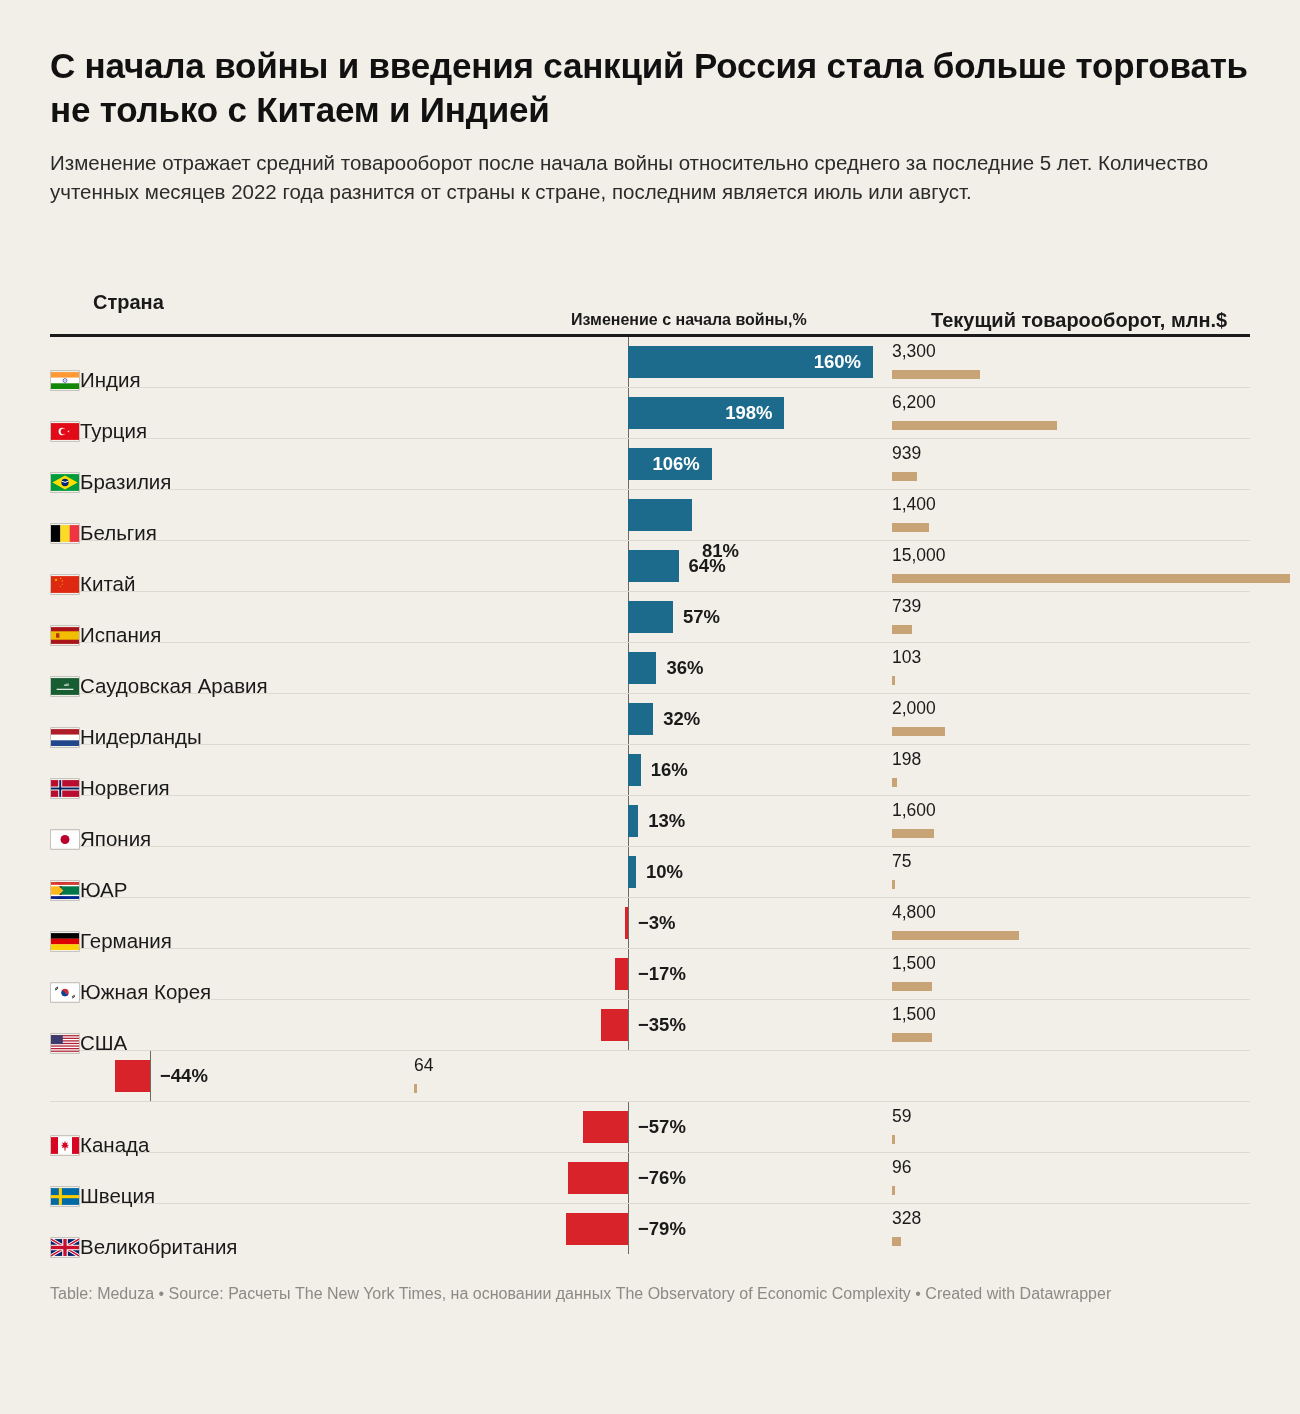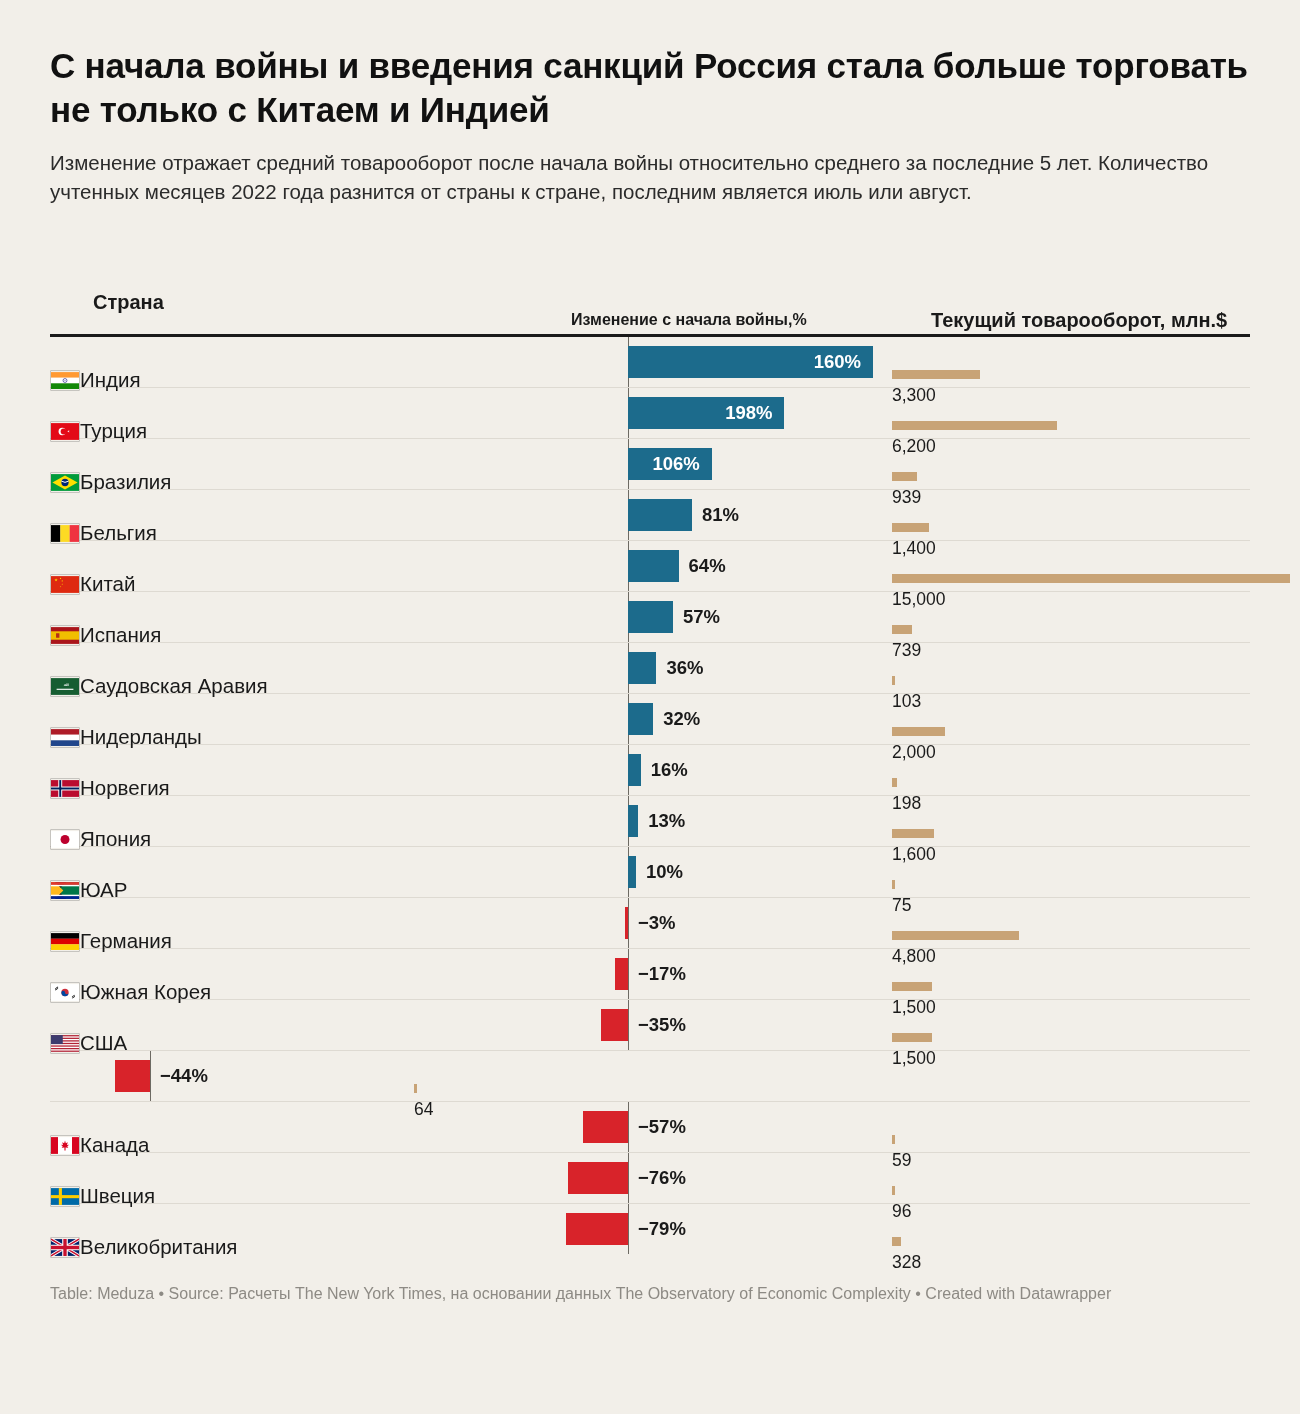--- a/index.html
+++ b/index.html
@@ -145,21 +145,20 @@
     position: relative;
     box-sizing: border-box;
     padding-left: 4px;
   }
   .turn-val {
     position: absolute;
     left: 4px;
     top: 4px;
     font-size: 17.5px;
     color: #1a1a1a;
-    margin-top: 44px;
   }
   .turn-bar {
     position: absolute;
     left: 4px;
     bottom: 8px;
     height: 9px;
     background: #c8a376;
     min-width: 2px;
   }
 
@@ -263,21 +262,21 @@
                 <rect x="0" y="0" width="33.63333333333333" height="60" fill="#000000"></rect>
                 <rect x="33.333333333333336" y="0" width="33.63333333333333" height="60" fill="#FDDA24"></rect>
                 <rect x="66.66666666666667" y="0" width="33.63333333333333" height="60" fill="#EF3340"></rect>
               </svg>
             </span>
       <span class="country-label">Бельгия</span>
     </div>
     <div class="cell-change">
       <div class="zero-line"></div>
       <div class="bar pos" style="width:64.01612903225806px"></div>
-      <div class="bar-val outside" style="left:174.01612903225805px;">81%</div>
+      <div class="bar-val outside" style="left:174.01612903225805px;margin-top:36px;">81%</div>
     </div>
     <div class="cell-turn">
       <span class="turn-val">1,400</span>
       <span class="turn-bar" style="width:37.14666666666667px"></span>
     </div>
   </div>
         <div class="row">
     <div class="cell-country">
       <span class="flag">
               <svg viewBox="0 0 100 60">

